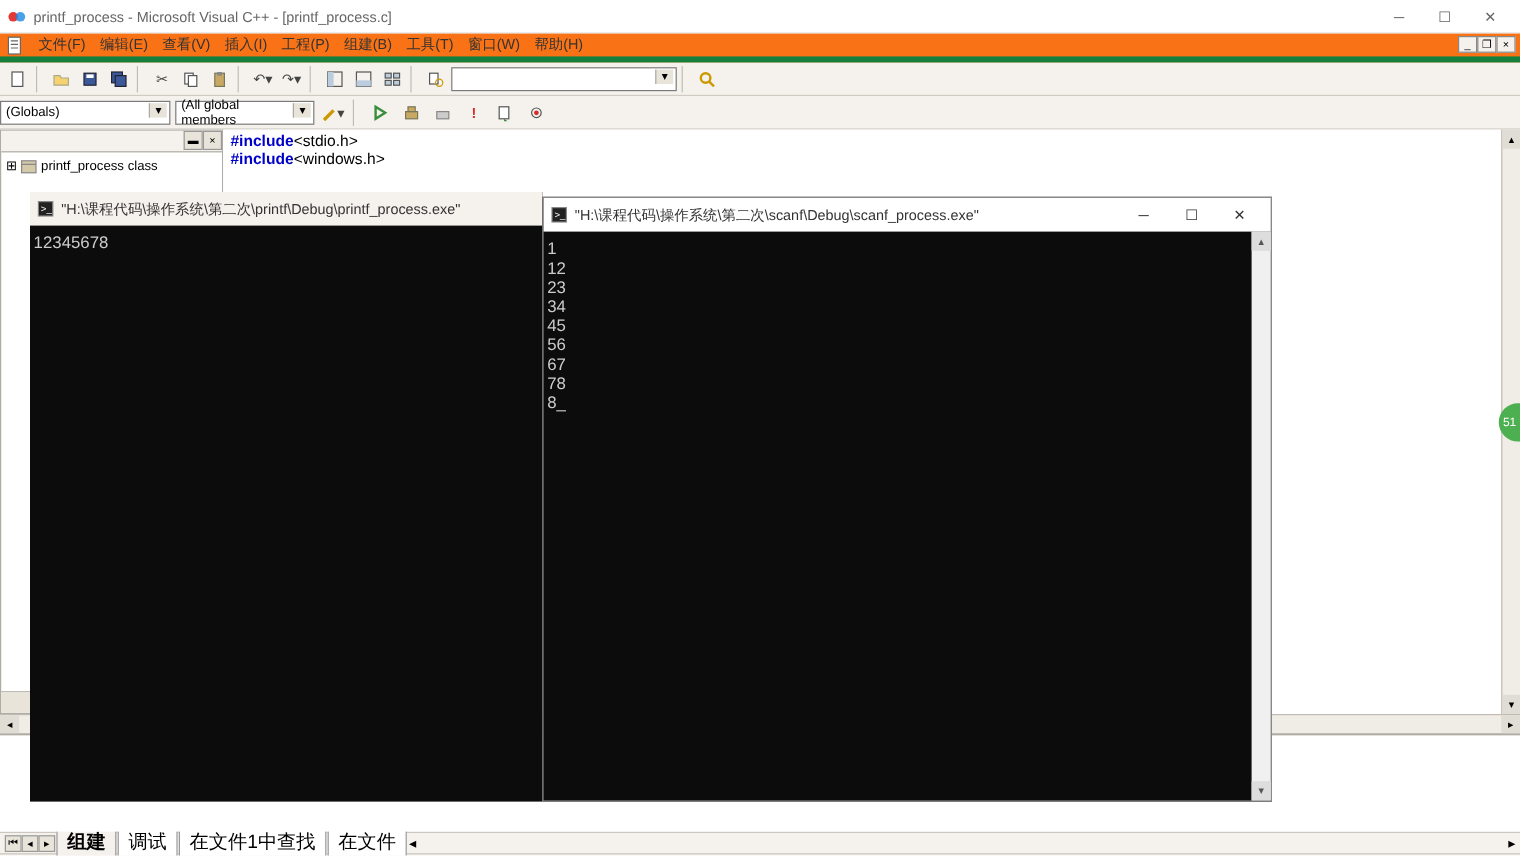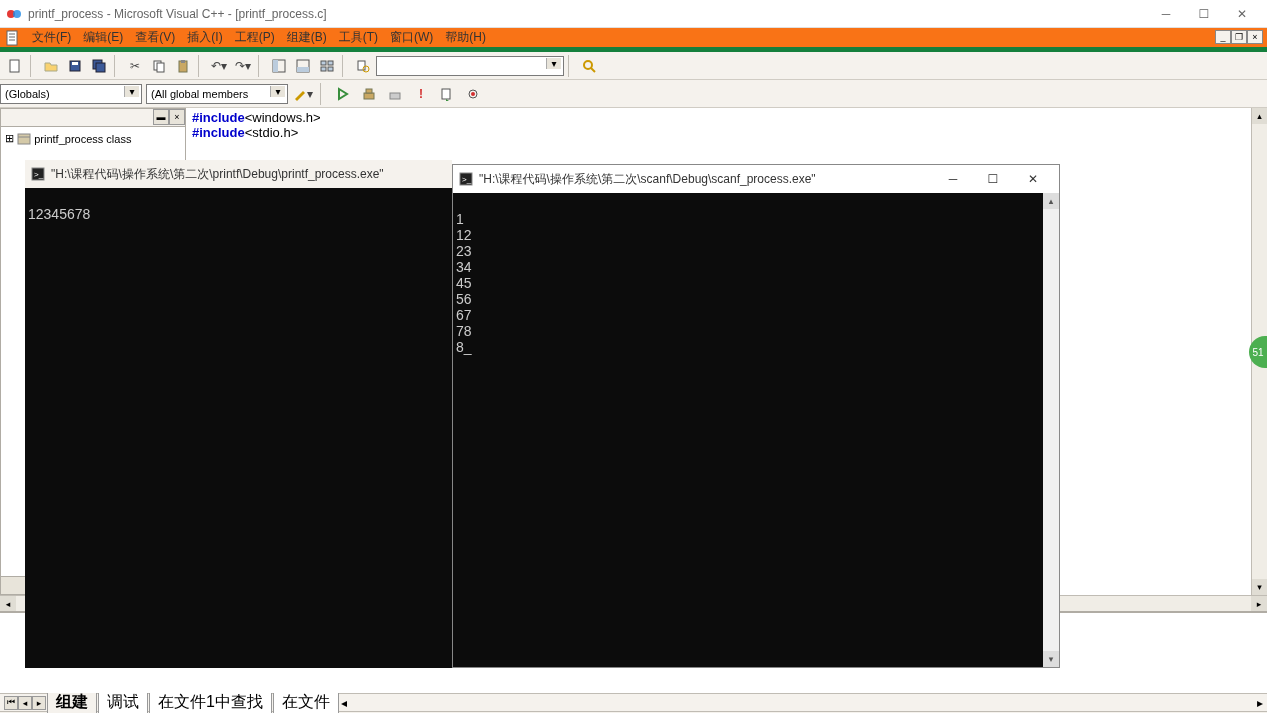--- a/index.html
+++ b/index.html
@@ -44,21 +44,21 @@
 .output-tabs .nav .n{width:14px;height:14px;background:#e8e4da;border:1px solid #999;font-size:9px;display:flex;align-items:center;justify-content:center}
 .output-tabs .otab{padding:1px 8px;font-size:16px;border:1px solid #999;background:#fff;margin-left:1px}
 .output-tabs .otab.active{font-weight:bold;background:#f5f2ed}
 .statusbar{height:18px;background:#f5f2ed;display:flex;align-items:center;padding:0 6px;font-size:11px;border-top:1px solid #c0bcb4}
 .statusbar .spacer{flex:1}
 .console{position:absolute;background:#0c0c0c;color:#ccc;font-family:"NSimSun","SimSun","Courier New",monospace;font-size:14px;line-height:16px}
 .console .ctitlebar{height:28px;background:#fff;color:#333;display:flex;align-items:center;padding:0 6px;font-size:12px;font-family:"Microsoft YaHei",sans-serif}
 .console .ctitlebar .cicon{width:14px;height:14px;margin-right:6px}
 .console .ctitlebar .spacer{flex:1}
 .console .ctitlebar .cbtn{width:40px;height:26px;display:flex;align-items:center;justify-content:center;color:#333}
-.console .cbody{padding:18px 3px;white-space:pre}
+.console .cbody{padding:6px 3px;white-space:pre}
 .console .vscroll{position:absolute;right:0;top:28px;bottom:0;width:16px;background:#f0f0f0}
 .console .vscroll .up,.console .vscroll .dn{height:16px;background:#ddd;display:flex;align-items:center;justify-content:center;font-size:9px;color:#555}
 .console .vscroll .dn{position:absolute;bottom:0;width:100%}
 .console1{left:25px;top:160px;width:427px;height:508px}
 .console1 .ctitlebar{background:#f5f2ed}
 .console2{left:452px;top:164px;width:608px;height:504px;border:1px solid #888}
 .badge{position:absolute;right:0;top:336px;width:18px;height:32px;background:#4caf50;border-radius:16px 0 0 16px;color:#fff;font-size:10px;display:flex;align-items:center;justify-content:center}
 svg{display:block}
 </style>
 </head>
@@ -177,21 +177,21 @@
   <span class="tbtn">
       <svg width="14" height="14">
         <circle cx="6" cy="6" r="4" fill="none" stroke="#c90" stroke-width="2"></circle>
         <line x1="9" y1="9" x2="13" y2="13" stroke="#c90" stroke-width="2"></line>
       </svg>
     </span>
 </div>
 
 <div class="toolbar2">
   <span class="tcombo" style="width:142px">(Globals)</span>
-  <span class="tcombo" style="width:142px">(All global members</span>
+  <span class="tcombo" style="width:116px">(All global members</span>
   <span class="tbtn"><svg width="14" height="14">
         <path d="M2 12L10 4l2 2-8 8z" fill="#c90"></path>
       </svg>▾</span>
   <span class="tsep"></span>
   <span class="tbtn">
       <svg width="14" height="14">
         <path d="M3 2l8 5-8 5z" fill="none" stroke="#388e3c" stroke-width="2"></path>
       </svg>
     </span>
   <span class="tbtn">
@@ -238,22 +238,22 @@
             </svg>
           </span>
         <span style="font-weight:normal">printf_process class</span>
       </div>
     </div>
     <div class="tabs">
       <span class="t">▪</span>
     </div>
   </div>
   <div class="code-area">
+    <div class="code-line"><span class="pp">#include</span><span class="txt">&lt;stdio.h&gt;</span></div>
     <div class="code-line"><span class="pp">#include</span><span class="txt">&lt;windows.h&gt;</span></div>
-    <div class="code-line"><span class="pp">#include</span><span class="txt">&lt;stdio.h&gt;</span></div>
   </div>
   <div class="right-scroll">
     <div class="up">▴</div>
     <div class="dn">▾</div>
   </div>
 </div>
 
 <div class="bottom-scroll">
   <div class="lt">◂</div>
   <div class="rt">▸</div>

